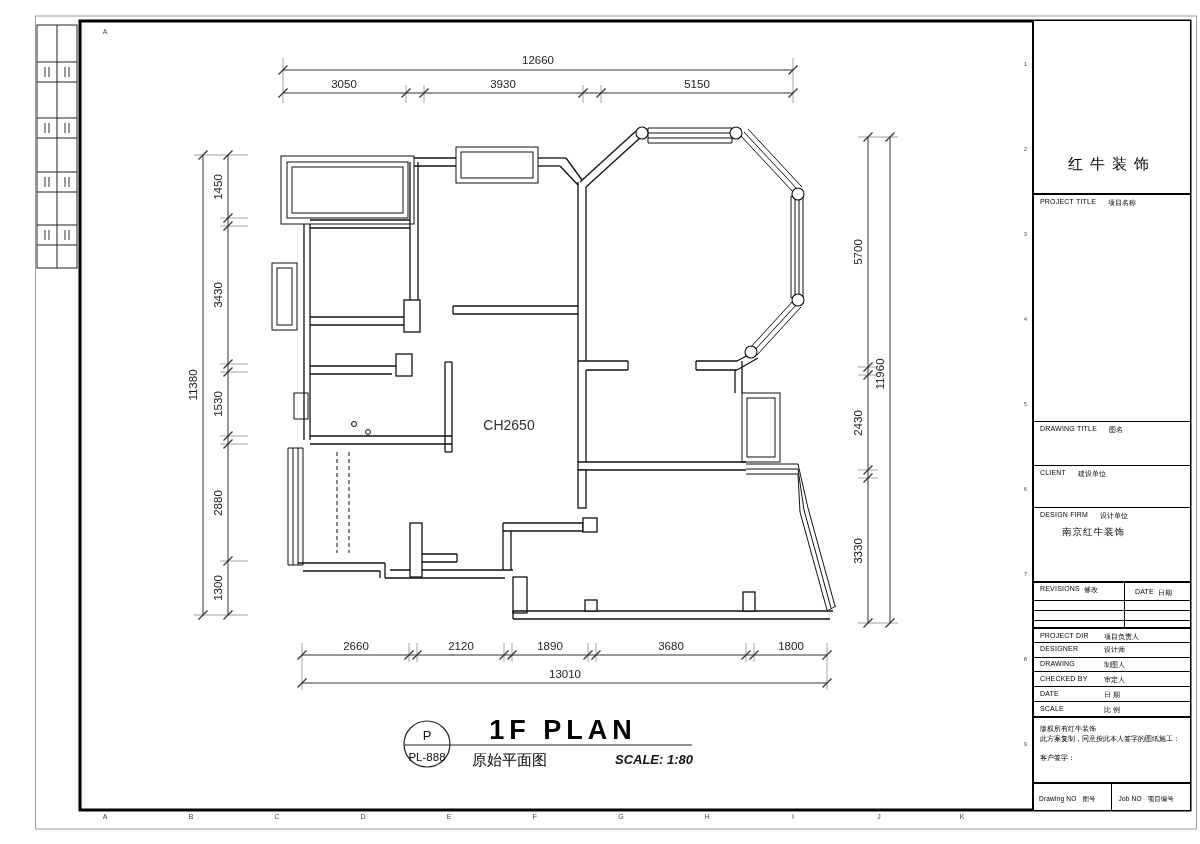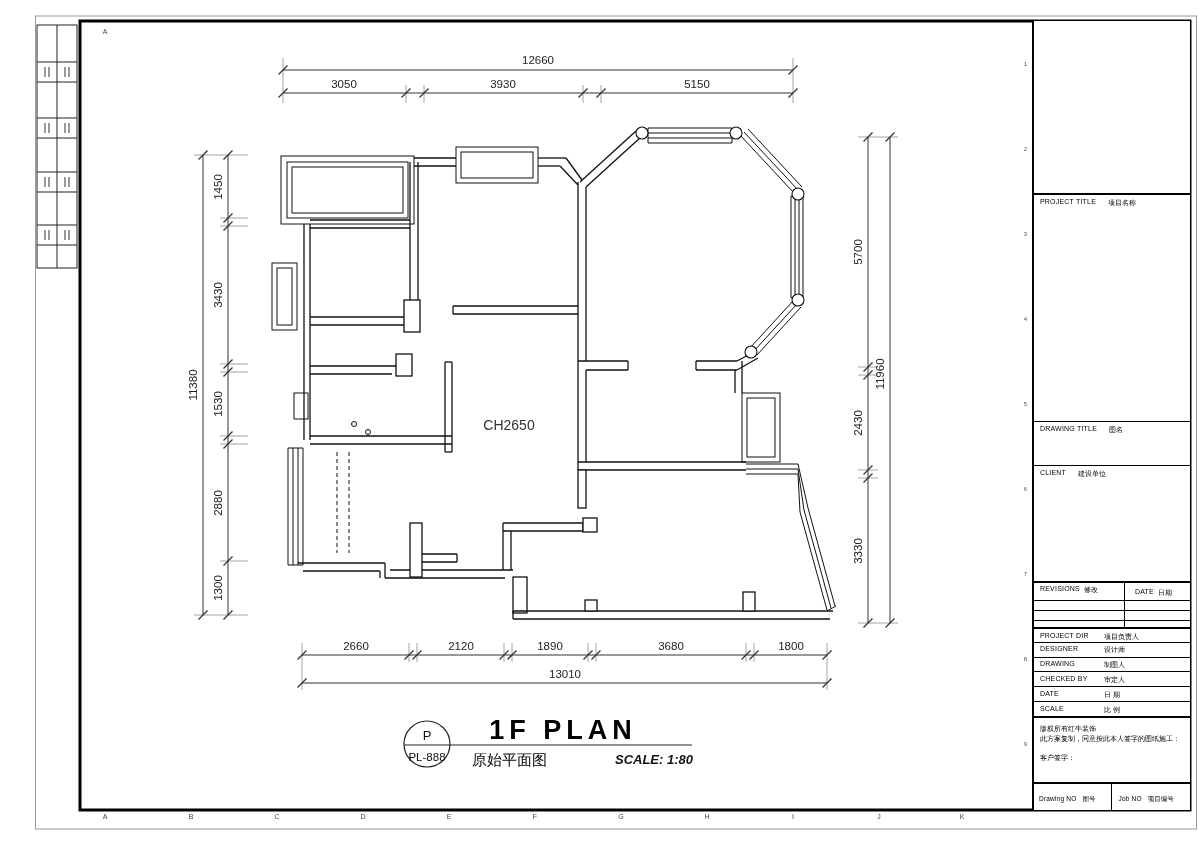--- a/index.html
+++ b/index.html
@@ -372,20 +372,23 @@
     <path d="M22,14 C30,22 39,24 47,21 C43,31 35,35 27,35 C36,40 47,38 55,31 C53,43 44,50 33,50 C26,44 20,29 22,14 Z"></path>
     <path d="M33,50 C47,39 66,36 80,45 C91,52 103,52 110,45 C110,55 102,62 92,62 C99,66 107,64 112,59 C110,69 100,76 88,73 C71,81 52,77 42,65 C37,59 33,54 33,50 Z"></path>
     <path d="M110,45 C116,40 118,32 114,25 C122,31 124,43 118,51 Z"></path>
     <path d="M42,65 C40,72 43,78 49,81 C42,82 35,78 33,71 Z"></path>
   </g>
 </svg>
 
 
 <div class="tb">
 
+  <div class="sec" style="top:0;height:172px;">
+    <div class="brand">红牛装饰</div>
+  </div>
 
   <div class="sec bt2" style="top:172px;height:228px;">
     <div class="lblrow">
       <span class="en">PROJECT TITLE</span>
       <span class="zh">项目名称</span>
     </div>
   </div>
 
   <div class="sec bt1" style="top:400px;height:44px;">
     <div class="lblrow">
@@ -394,20 +397,27 @@
     </div>
   </div>
 
   <div class="sec bt1" style="top:444px;height:42px;">
     <div class="lblrow">
       <span class="en">CLIENT</span>
       <span class="zh">建设单位</span>
     </div>
   </div>
 
+  <div class="sec bt1" style="top:486px;height:74px;">
+    <div class="lblrow">
+      <span class="en">DESIGN FIRM</span>
+      <span class="zh">设计单位</span>
+    </div>
+    <div class="firmval">南京红牛装饰</div>
+  </div>
 
   <div class="sec bt2" style="top:560px;height:46px;">
     <div class="rev-split"></div>
     <div class="lblrow" style="padding-top:2px;">
       <span class="en">REVISIONS</span>
       <span class="zh" style="margin-left:4px;">修改</span>
     </div>
     <div style="position:absolute;left:95px;top:2px;" class="lblrow">
       <span class="en">DATE</span>
       <span class="zh" style="margin-left:4px;">日期</span>

